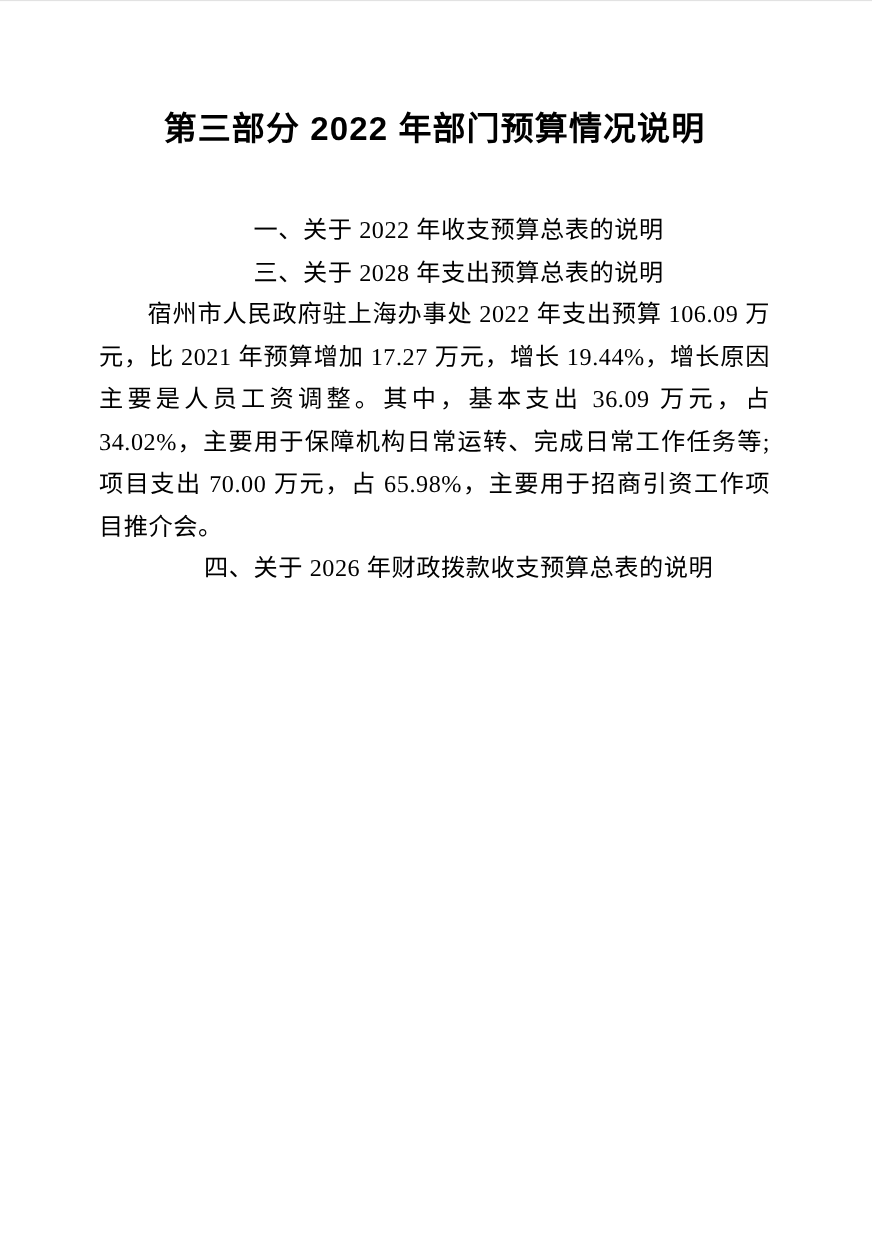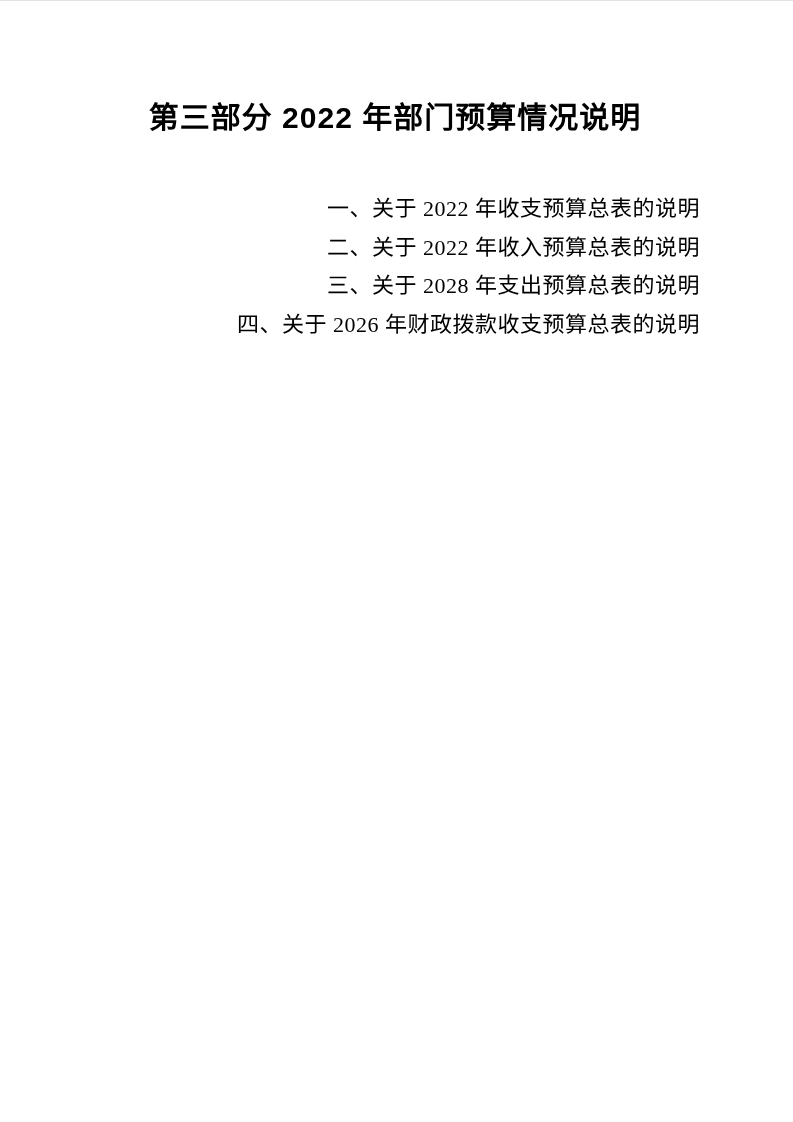--- a/index.html
+++ b/index.html
@@ -43,44 +43,44 @@
   .section {
     margin: 0;
   }
   .section-heading,
   .para {
     margin: 0;
     text-indent: 2em;
     letter-spacing: 0.5px;
   }
   .section-heading {
-    text-align: right;
+    text-align: center;
   }
 </style>
 </head>
 <body>
 
 <div class="page-edge-top"></div>
 
 <div class="page">
 
   <h1 class="doc-title">第三部分 2022 年部门预算情况说明</h1>
 
   <div class="doc-body">
 
     <div class="section">
       <p class="section-heading">一、关于 2022 年收支预算总表的说明</p>
     </div>
 
     <div class="section">
-      <p class="section-heading">二、关于 2022 年收入预算总表的说明</p>
     </div>
 
     <div class="section">
       <p class="section-heading">三、关于 2028 年支出预算总表的说明</p>
+      <p class="para">宿州市人民政府驻上海办事处 2022 年支出预算 106.09 万元，比 2021 年预算增加 17.27 万元，增长 19.44%，增长原因主要是人员工资调整。其中，基本支出 36.09 万元，占 34.02%，主要用于保障机构日常运转、完成日常工作任务等;项目支出 70.00 万元，占 65.98%，主要用于招商引资工作项目推介会。</p>
     </div>
 
     <div class="section">
       <p class="section-heading">四、关于 2026 年财政拨款收支预算总表的说明</p>
     </div>
 
   </div>
 </div>
 
 </body></html>

